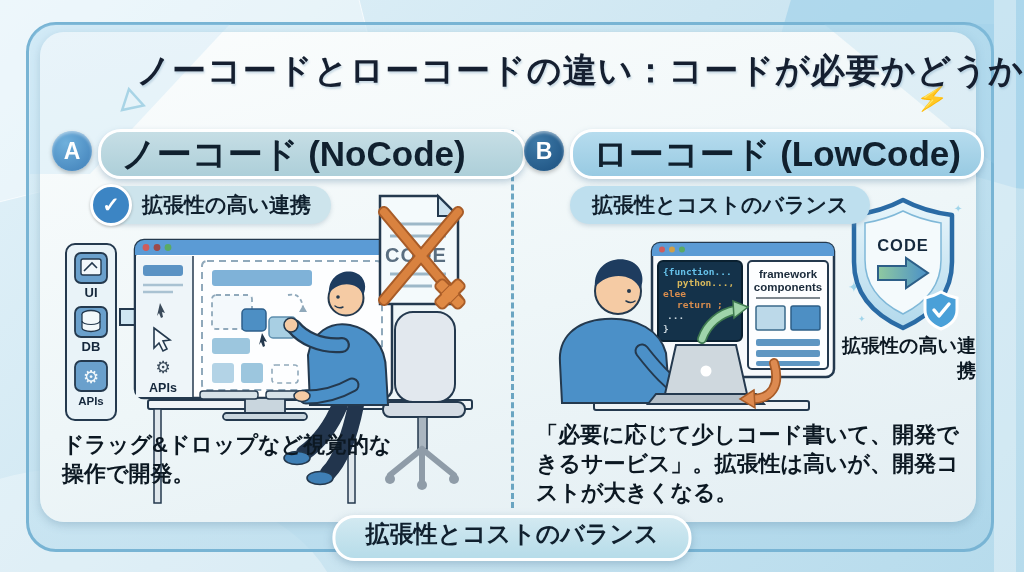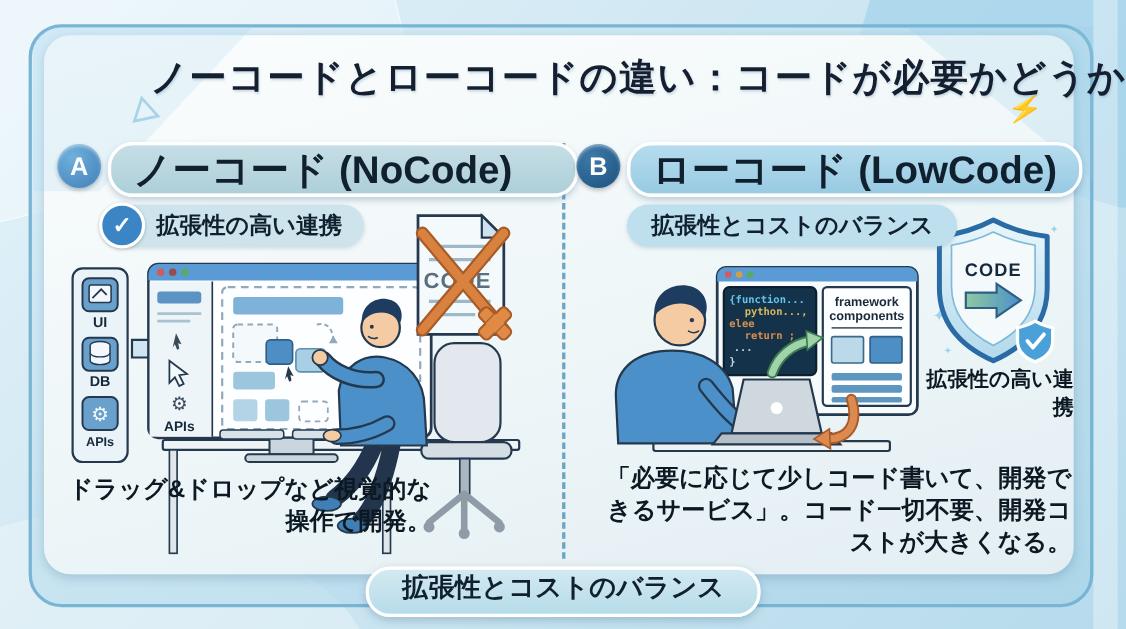--- a/index.html
+++ b/index.html
@@ -46,21 +46,21 @@
   #tag-left{left:104px;background:#cde4ec;padding:0 20px 0 0;}
   #tag-right{left:570px;background:#bedfee;padding:0 22px;}
   .check-circle{width:36px;height:36px;border-radius:50%;background:#3c85c4;border:3px solid #fff;
                 color:#fff;font-size:21px;font-weight:900;display:flex;align-items:center;
                 justify-content:center;margin:0 10px 0 -14px;box-shadow:0 1px 3px rgba(0,0,0,.25);}
   .scene{position:absolute;z-index:7;}
   #scene-left{left:50px;top:233px;}
   #scene-right{left:530px;top:233px;}
   #doc-x{left:362px;top:190px;z-index:8;}
   #shield{left:842px;top:196px;z-index:8;}
-  .desc{position:absolute;z-index:10;font-weight:800;color:#0c1822;line-height:1.32;text-align:right;}
+  .desc{position:absolute;z-index:10;font-weight:800;color:#0c1822;line-height:1.32;}
   #desc-left{left:62px;top:430px;width:330px;font-size:22px;}
   #desc-right{left:536px;top:420px;width:438px;font-size:22px;}
   #shield-caption{position:absolute;left:836px;top:334px;width:140px;z-index:10;text-align:right;
                   font-size:19px;font-weight:800;line-height:1.3;color:#0c1822;}
   .footer-pill{position:absolute;left:50%;transform:translateX(-50%);top:515px;height:40px;z-index:12;
                border-radius:22px;background:linear-gradient(180deg,#d2e9f1,#b6dce9);
                border:3px solid #fff;box-shadow:0 3px 8px rgba(80,120,150,.35);
                display:flex;padding:0 30px;font-size:24px;font-weight:800;}
   .mini-deco{position:absolute;z-index:5;}
   #lightning{left:916px;top:84px;font-size:26px;color:#7fc0dc;transform:rotate(8deg);}
@@ -296,18 +296,18 @@
     <text x="61" y="55" text-anchor="middle" font-size="16.5" font-weight="bold" fill="#15293d" letter-spacing="1">CODE</text>
     <polygon points="36,70 64,70 64,62 86,77 64,92 64,84 36,84" fill="url(#arrowGrad)" stroke="#2d5f88" stroke-width="2"></polygon>
     <g>
       <path d="M99,96 C104,99 110,101 115,102 L115,114 C115,123 109,129 99,133 C89,129 83,123 83,114 L83,102 C88,101 94,99 99,96 Z" fill="#4aa0d8" stroke="#ffffff" stroke-width="3"></path>
       <path d="M92,114 L97,120 L107,108" fill="none" stroke="#ffffff" stroke-width="3.5" stroke-linecap="round" stroke-linejoin="round"></path>
     </g>
   </svg>
   <div id="shield-caption">拡張性の高い連携</div>
 
   <div class="desc" id="desc-left">ドラッグ&amp;ドロップなど視覚的な操作で開発。</div>
-  <div class="desc" id="desc-right">「必要に応じて少しコード書いて、開発できるサービス」。コード一切不要、開発コストが大きくなる。</div>
+  <div class="desc" id="desc-right">「必要に応じて少しコード書いて、開発できるサービス」。拡張性は高いが、開発コストが大きくなる。</div>
 
   <div class="footer-pill">
     <span>拡張性とコストのバランス</span>
   </div>
 </div>
 
 </body></html>

